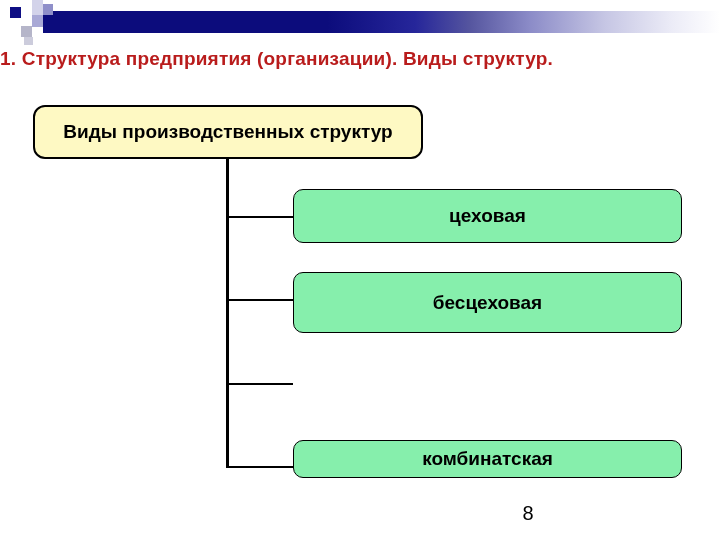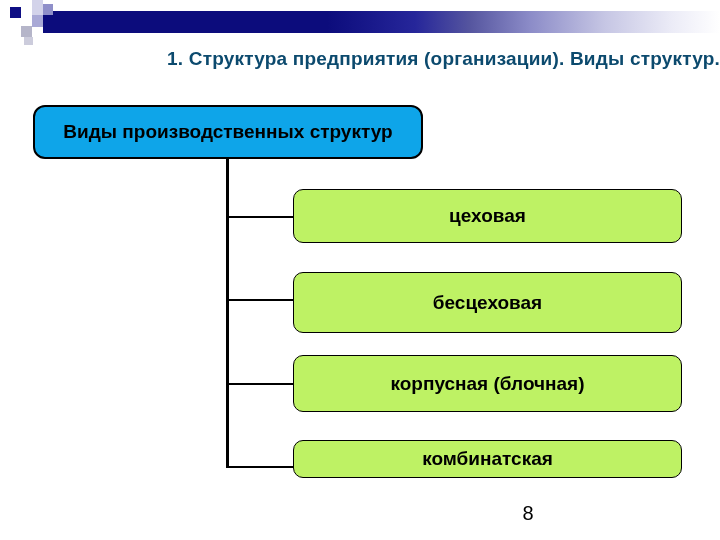--- a/index.html
+++ b/index.html
@@ -23,37 +23,37 @@
   .sq-top-light {left:32px;top:0;     width:11px;height:15px;background:#d3d3ea;}
   .sq-navy      {left:10px;top:7px;   width:11px;height:11px;background:#0e0e84;}
   .sq-slate     {left:43px;top:4px;   width:10px;height:11px;background:#8f8fc9;}
   .sq-midlight  {left:32px;top:15px;  width:11px;height:12px;background:#a9a9d6;}
   .sq-gray      {left:21px;top:26px;  width:11px;height:11px;background:#b5b5c9;}
   .sq-pale      {left:24px;top:37px;  width:9px; height:8px; background:#ccccdc;}
 
   
   .title{
     position:absolute;left:0;right:0;top:48px;
-    text-align:right;
-    font-size:19px;font-weight:bold;color:#0c4a6e;
+    text-align:left;
+    font-size:19px;font-weight:bold;color:#b91c1c;
     letter-spacing:0.2px;
   }
 
   
   .root-box{
     position:absolute;left:33px;top:105px;width:390px;height:54px;
     box-sizing:border-box;
     border:2px solid #000000;border-radius:12px;
     display:flex;align-items:center;justify-content:center;
     font-size:19px;font-weight:bold;color:#000000;
   }
   .child-box{
     position:absolute;left:293px;width:389px;
     box-sizing:border-box;
-    background:#bef264;
+    background:#86efac;
     border:1.5px solid #000000;border-radius:10px;
     display:flex;align-items:center;justify-content:center;
     font-size:19px;font-weight:bold;color:#000000;
   }
   .child-1{top:189px;height:54px;}
   .child-2{top:272px;height:61px;}
   .child-3{top:355px;height:57px;}
   .child-4{top:440px;height:38px;}
 
   .trunk{
@@ -89,22 +89,21 @@
   <div class="sq sq-pale"></div>
 
   <div class="title">1. Структура предприятия (организации). Виды структур.</div>
 
   <div class="trunk"></div>
   <div class="branch branch-1"></div>
   <div class="branch branch-2"></div>
   <div class="branch branch-3"></div>
   <div class="branch branch-4"></div>
 
-  <div class="root-box" style="background:#0ea5e9;">Виды производственных структур</div>
+  <div class="root-box" style="background:#fef9c3;">Виды производственных структур</div>
 
   <div class="child-box child-1">цеховая</div>
   <div class="child-box child-2">бесцеховая</div>
-  <div class="child-box child-3">корпусная (блочная)</div>
   <div class="child-box child-4">комбинатская</div>
 
   <div class="page-num">8</div>
 
 </div>
 
 </body></html>

